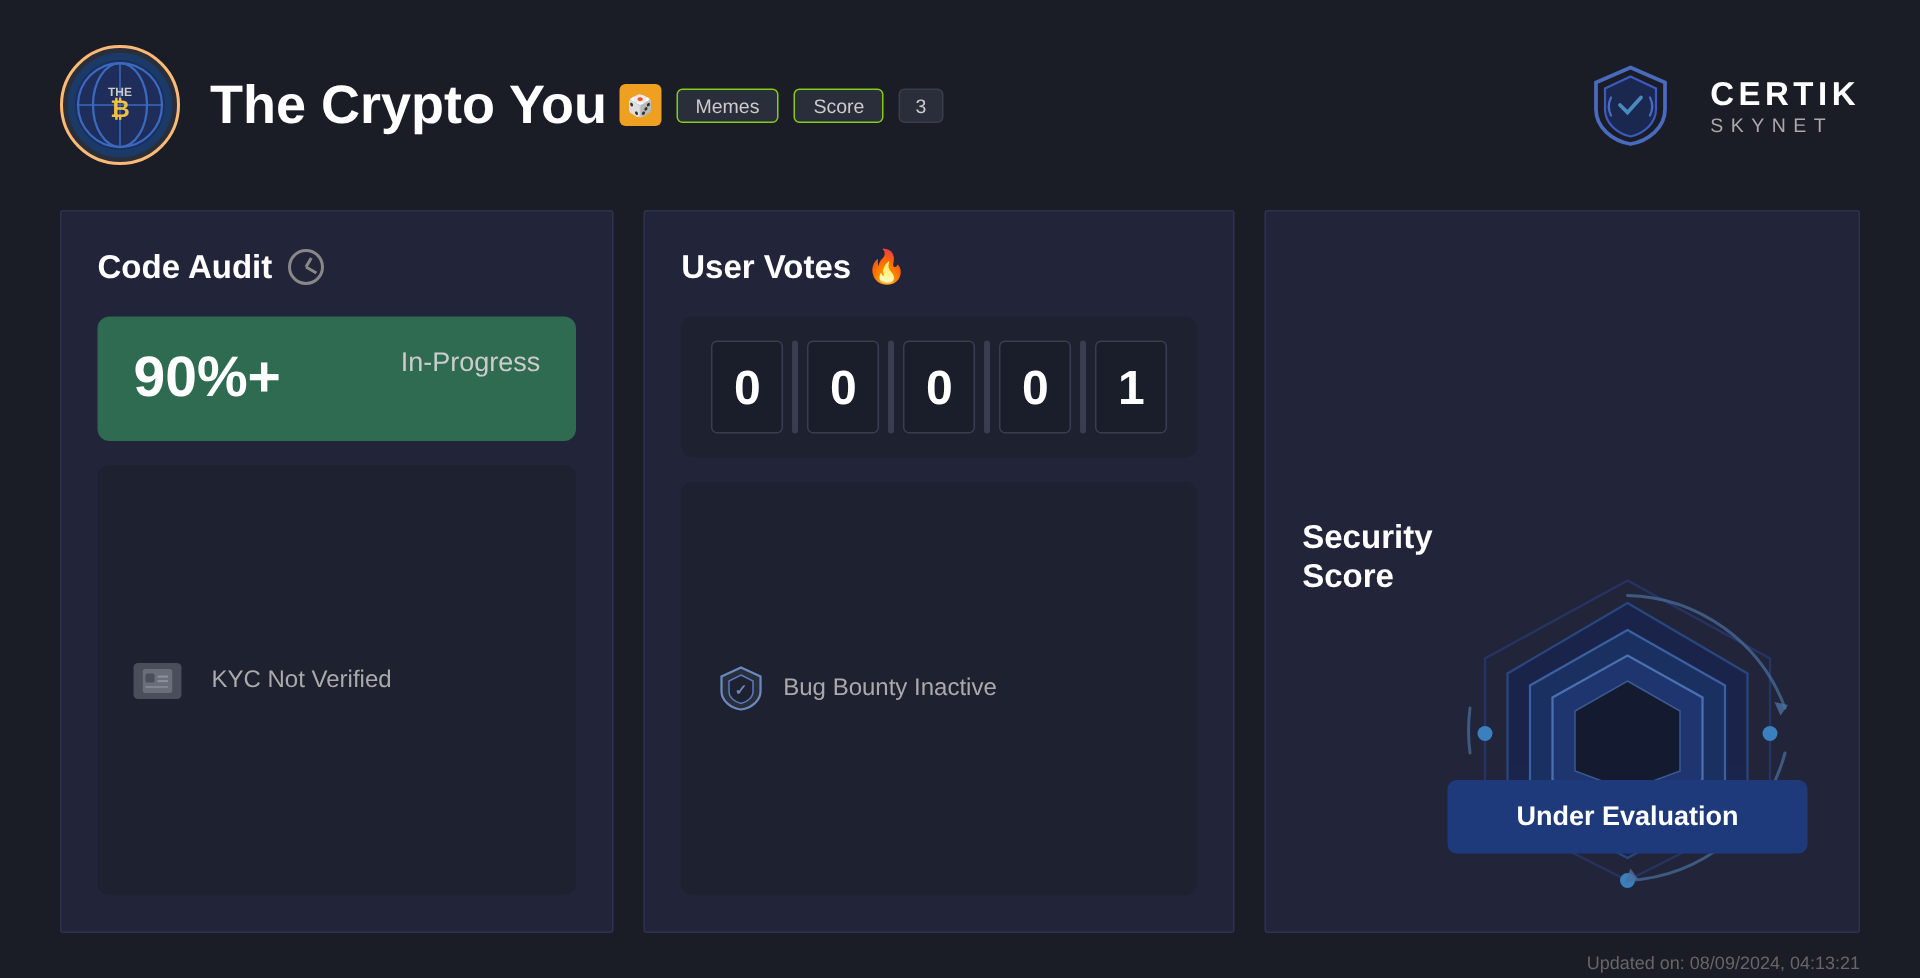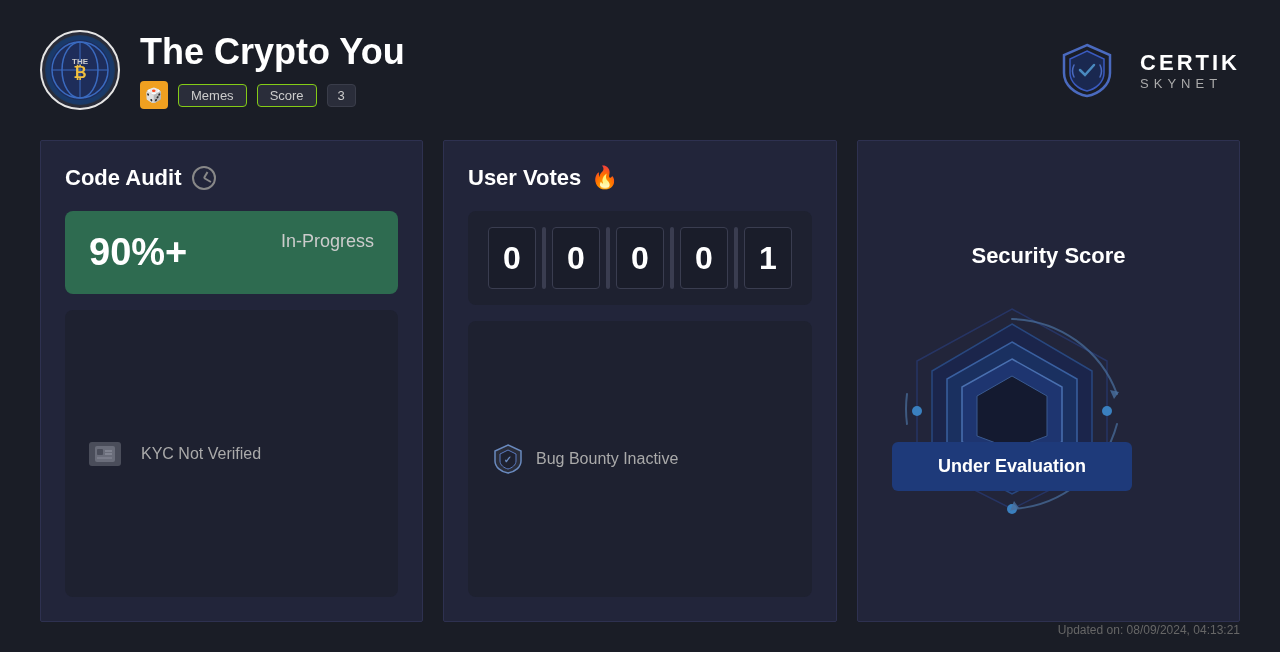--- a/index.html
+++ b/index.html
@@ -35,21 +35,21 @@
       display: flex;
       align-items: center;
       gap: 20px;
     }
 
     .logo-circle {
       width: 80px;
       height: 80px;
       border-radius: 50%;
       background: #2a2d3a;
-      border: 2px solid #e5e5e5;
+      border: 2px solid #fdba74;
       display: flex;
       align-items: center;
       justify-content: center;
       overflow: hidden;
       flex-shrink: 0;
     }
 
     .logo-inner {
       width: 70px;
       height: 70px;
@@ -61,21 +61,21 @@
       font-size: 10px;
       font-weight: bold;
       color: #f0c040;
       text-align: center;
       line-height: 1.2;
       flex-direction: column;
     }
 
     .header-info {
       display: flex;
-      flex-direction: column;
+      flex-direction: row;
       gap: 8px;
       text-align: center;
     }
 
     .project-title {
       font-size: 36px;
       font-weight: 700;
       color: #ffffff;
     }
 
@@ -282,22 +282,22 @@
     }
 
     .bug-text {
       font-size: 16px;
       color: #aaaaaa;
     }
 
     
     .security-card {
       display: flex;
-      flex-direction: column;
-      align-items: flex-start;
+      flex-direction: row;
+      align-items: flex-end;
       justify-content: center;
       position: relative;
     }
 
     .security-card .card-title {
       align-self: stretch;
       justify-content: center;
     }
 
     .hexagon-container {
@@ -362,21 +362,21 @@
       transform: translateY(-50%) rotate(30deg);
     }
 
     .fire-icon {
       font-size: 22px;
     }
 
     
     .footer {
       position: absolute;
-      bottom: 15px;
+      bottom: 3px;
       right: 40px;
       font-size: 12px;
       color: #666;
     }
   </style>
 </head>
 <body>
 
 <div class="page-wrapper">
 

